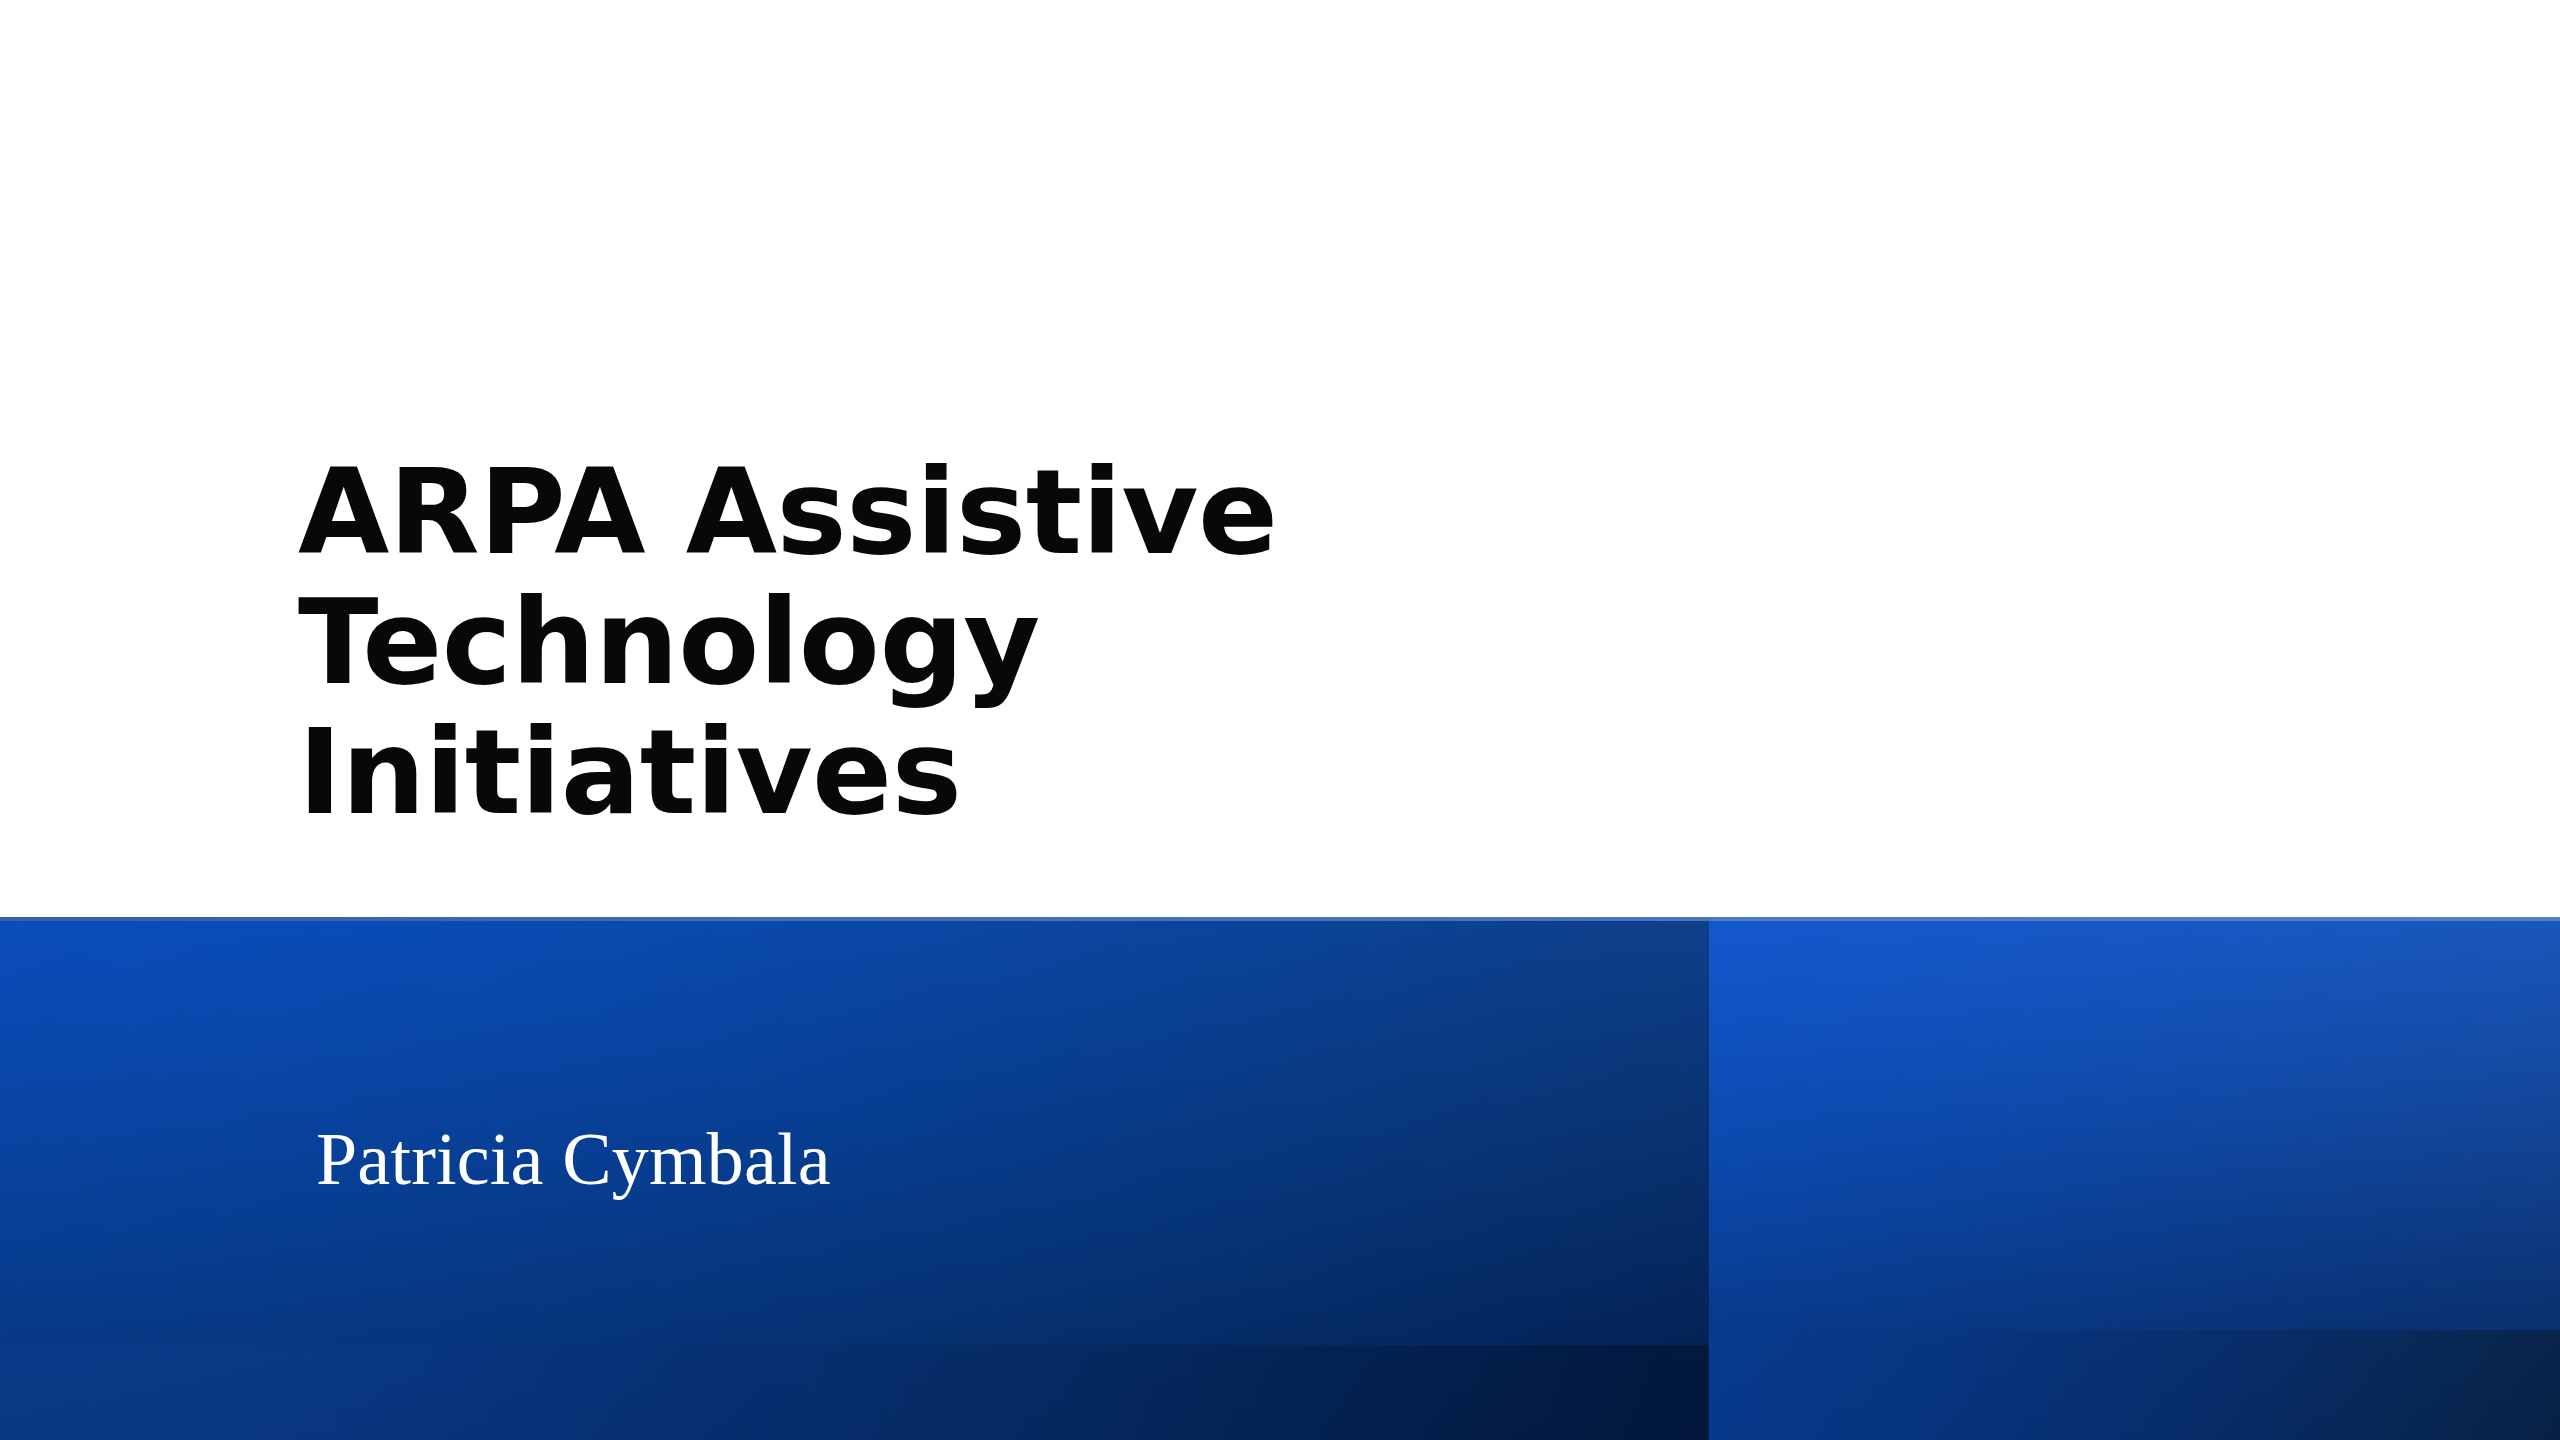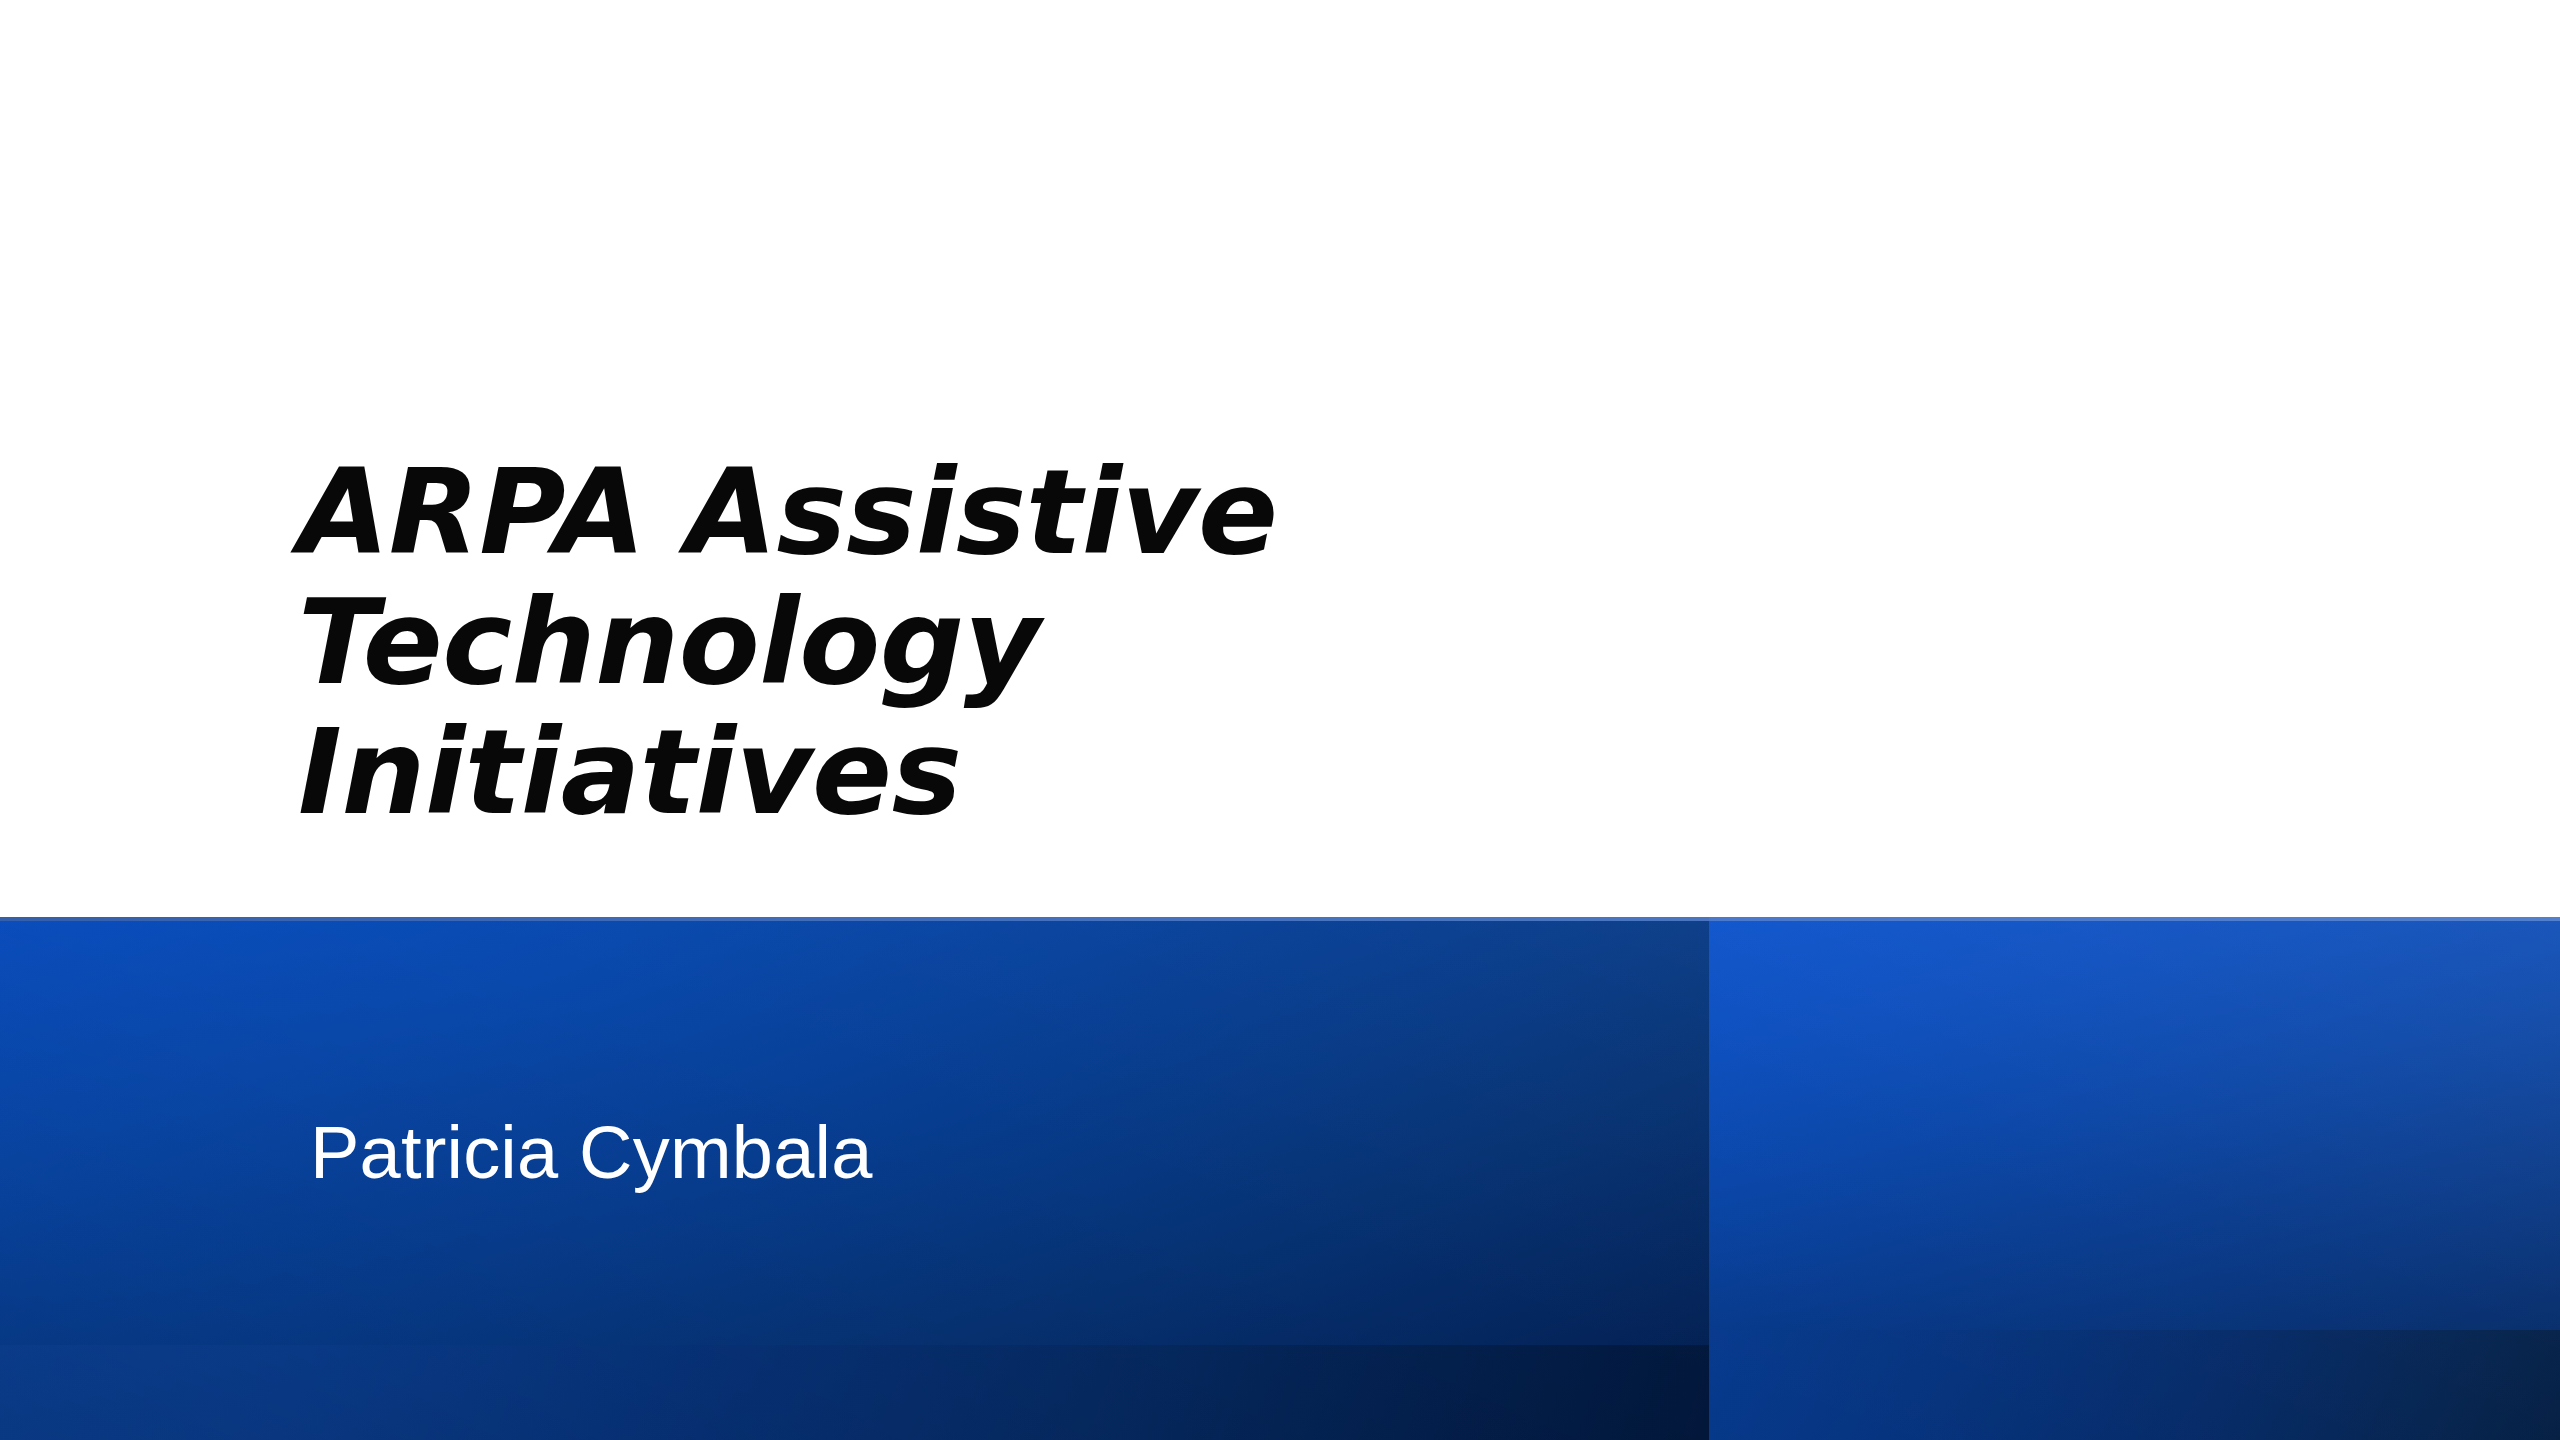--- a/index.html
+++ b/index.html
@@ -34,21 +34,20 @@
     top: 447px;
     width: 1700px;
     margin: 0;
     font-family: "DejaVu Sans", "Liberation Sans", sans-serif;
     font-size: 118px;
     font-weight: 700;
     line-height: 130px;
     letter-spacing: -0.5px;
     color: #080808;
     white-space: pre-line;
-    font-style: italic;
   }
 
   
   .blue-band {
     position: absolute;
     left: 0;
     top: 917px;
     width: 2560px;
     height: 523px;
     overflow: hidden;
@@ -146,22 +145,22 @@
         rgba(0,0,0,0.00) 55%,
         rgba(0,0,0,0.10) 85%,
         rgba(0,0,0,0.18) 100%);
     pointer-events: none;
   }
 
   .slide-subtitle {
     position: absolute;
     left: 300px;
     top: 1097px;
-    margin: 10px;
-    font-family: Liberation Sans, sans-serif;
+    margin: 16px;
+    font-family: Liberation Serif, serif;
     font-size: 74px;
     font-weight: 400;
     line-height: 92px;
     letter-spacing: 0.2px;
     color: #ffffff;
     z-index: 5;
   }
 </style>
 </head>
 <body>

